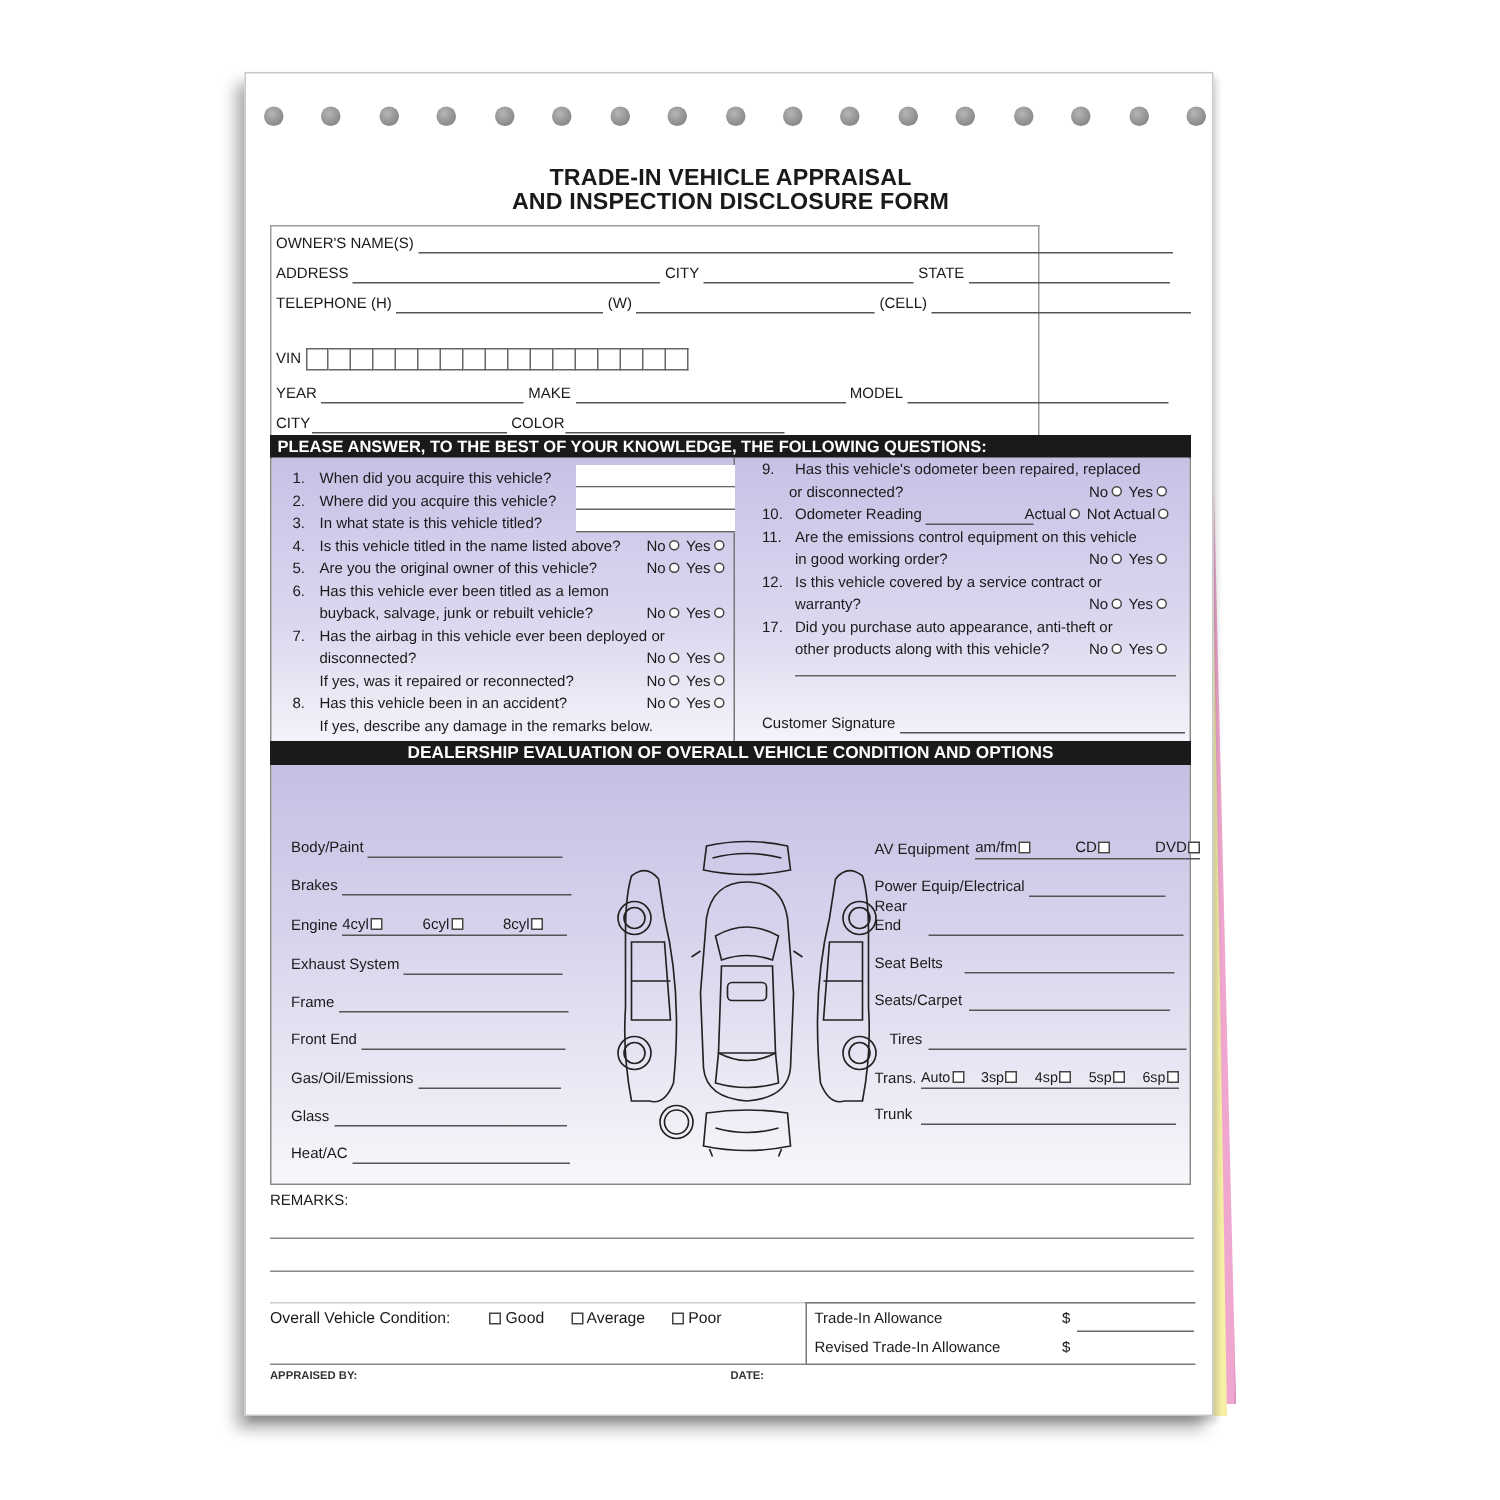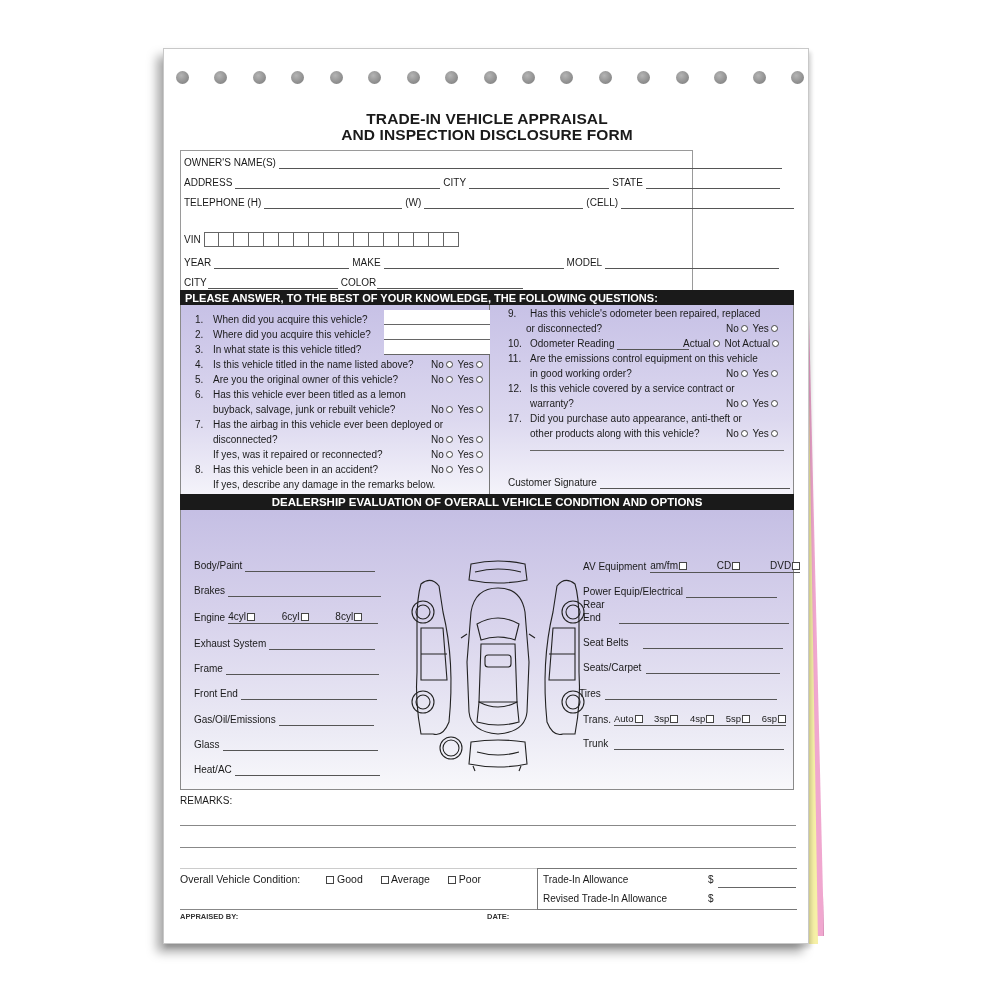--- a/index.html
+++ b/index.html
@@ -315,21 +315,21 @@
         <span class="eline" style="width:170px; margin-left:18px;"></span>
       </div>
     <div class="erow" style="left:402px; top:127px;">
         <span>Seat Belts</span>
         <span class="eline" style="width:140px; margin-left:14px;"></span>
       </div>
     <div class="erow" style="left:402px; top:152px;">
         <span>Seats/Carpet</span>
         <span class="eline" style="width:134px; margin-left:5px;"></span>
       </div>
-    <div class="erow" style="left:398px; top:178px;">
+    <div class="erow" style="left:412px; top:178px;">
         <span>Tires</span>
         <span class="eline" style="width:172px; margin-left:4px;"></span>
       </div>
     <div class="erow" style="left:402px; top:203px;">
         <span>Trans.</span>
       <span style="display:inline-flex; border-bottom:1px solid #555; margin-left:3px; width:172px; justify-content:space-between; font-size:9.5px;">
         <span><span>Auto</span><span class="cb"></span></span>
         <span><span>3sp</span><span class="cb"></span></span>
         <span><span>4sp</span><span class="cb"></span></span>
         <span><span>5sp</span><span class="cb"></span></span>

